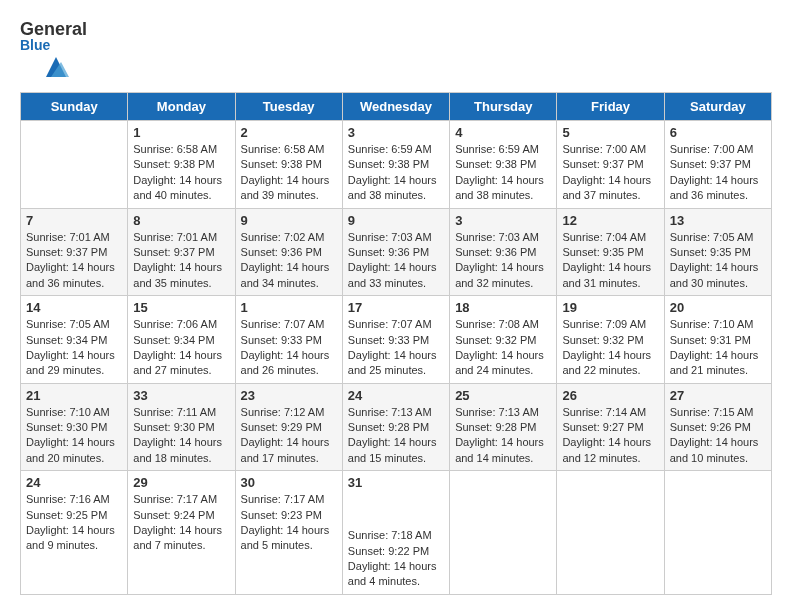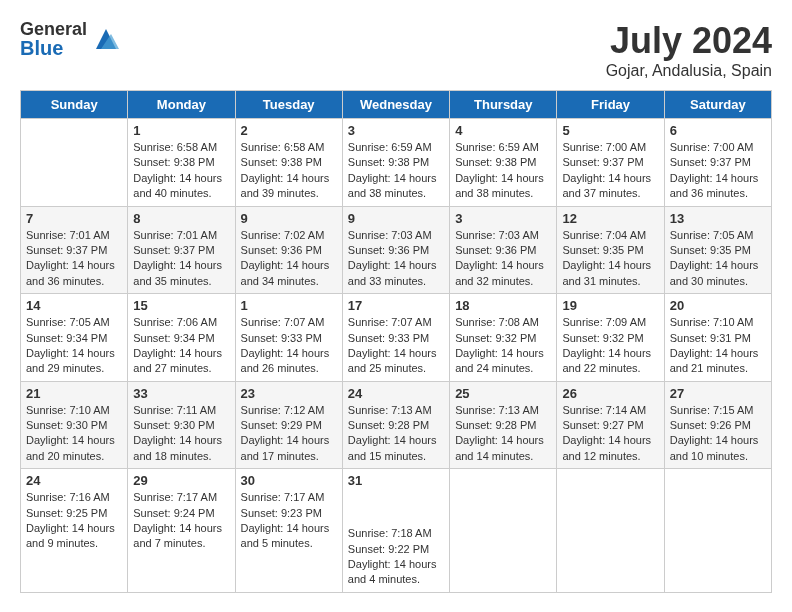--- a/index.html
+++ b/index.html
@@ -12,33 +12,34 @@
     }
     .header {
       display: flex;
       justify-content: space-between;
       align-items: flex-start;
       margin-bottom: 10px;
     }
     .logo {
       display: flex;
       align-items: center;
+      flex-direction: column;
     }
     .logo-text {
       display: flex;
       flex-direction: column;
       line-height: 1;
     }
     .logo-general {
       font-size: 18px;
       font-weight: bold;
       color: #333;
     }
     .logo-blue {
-      font-size: 20px;
+      font-size: 14px;
       font-weight: bold;
       color: #1a6bb5;
     }
     .logo-icon {
       width: 30px;
       height: 30px;
       margin-left: 4px;
     }
     .title-block {
       text-align: right;
@@ -103,24 +104,20 @@
   <div class="logo">
     <div class="logo-text">
       <span class="logo-general">General</span>
       <span class="logo-blue">Blue</span>
     </div>
     <svg class="logo-icon" viewBox="0 0 30 30">
       <polygon points="5,25 15,5 25,25" fill="#1a6bb5"></polygon>
       <polygon points="10,25 20,10 28,25" fill="#4a9fd4" opacity="0.7"></polygon>
     </svg>
   </div>
-  <div class="title-block">
-    <div class="month-title">July 2024</div>
-    <div class="location-title">Gojar, Andalusia, Spain</div>
-  </div>
 </div>
 
 <table class="calendar">
   <thead>
     <tr>
     <th>Sunday</th>
         <th>Monday</th>
         <th>Tuesday</th>
         <th>Wednesday</th>
         <th>Thursday</th>

